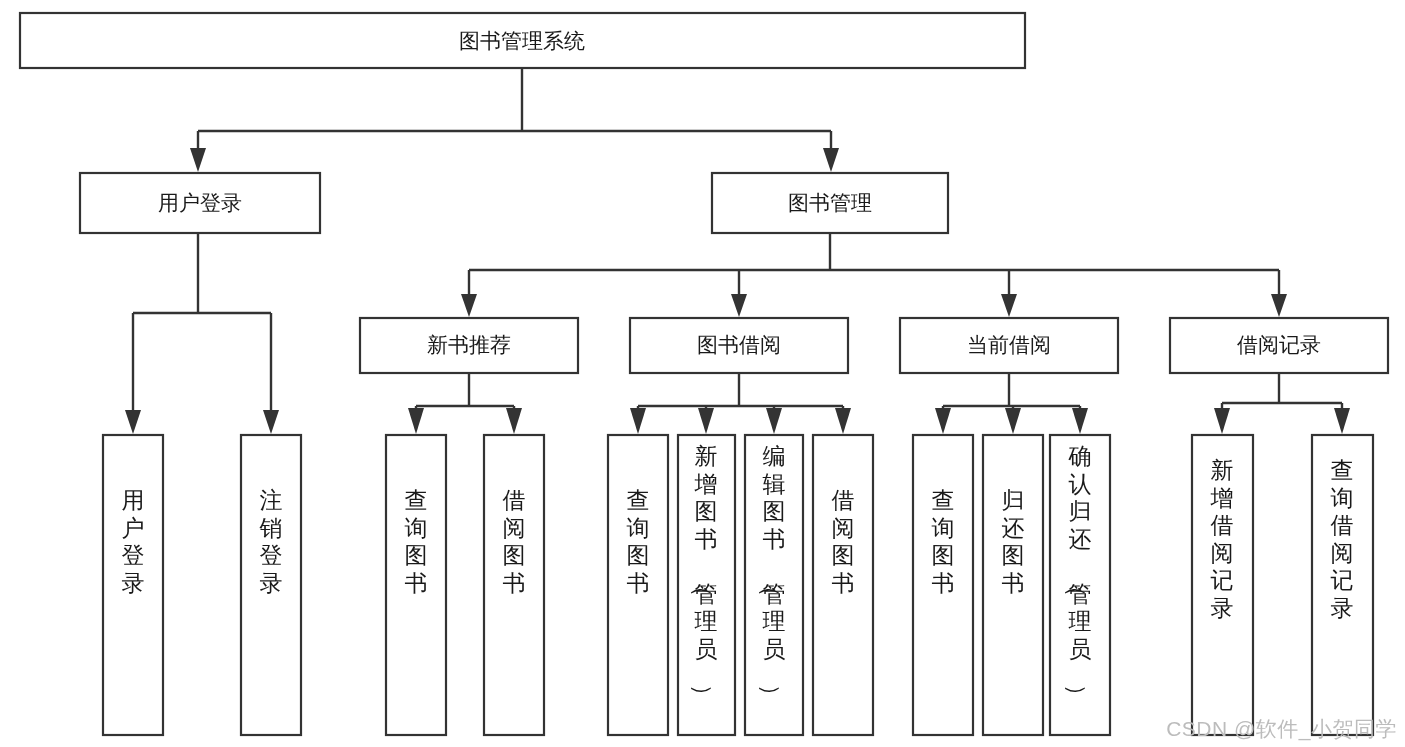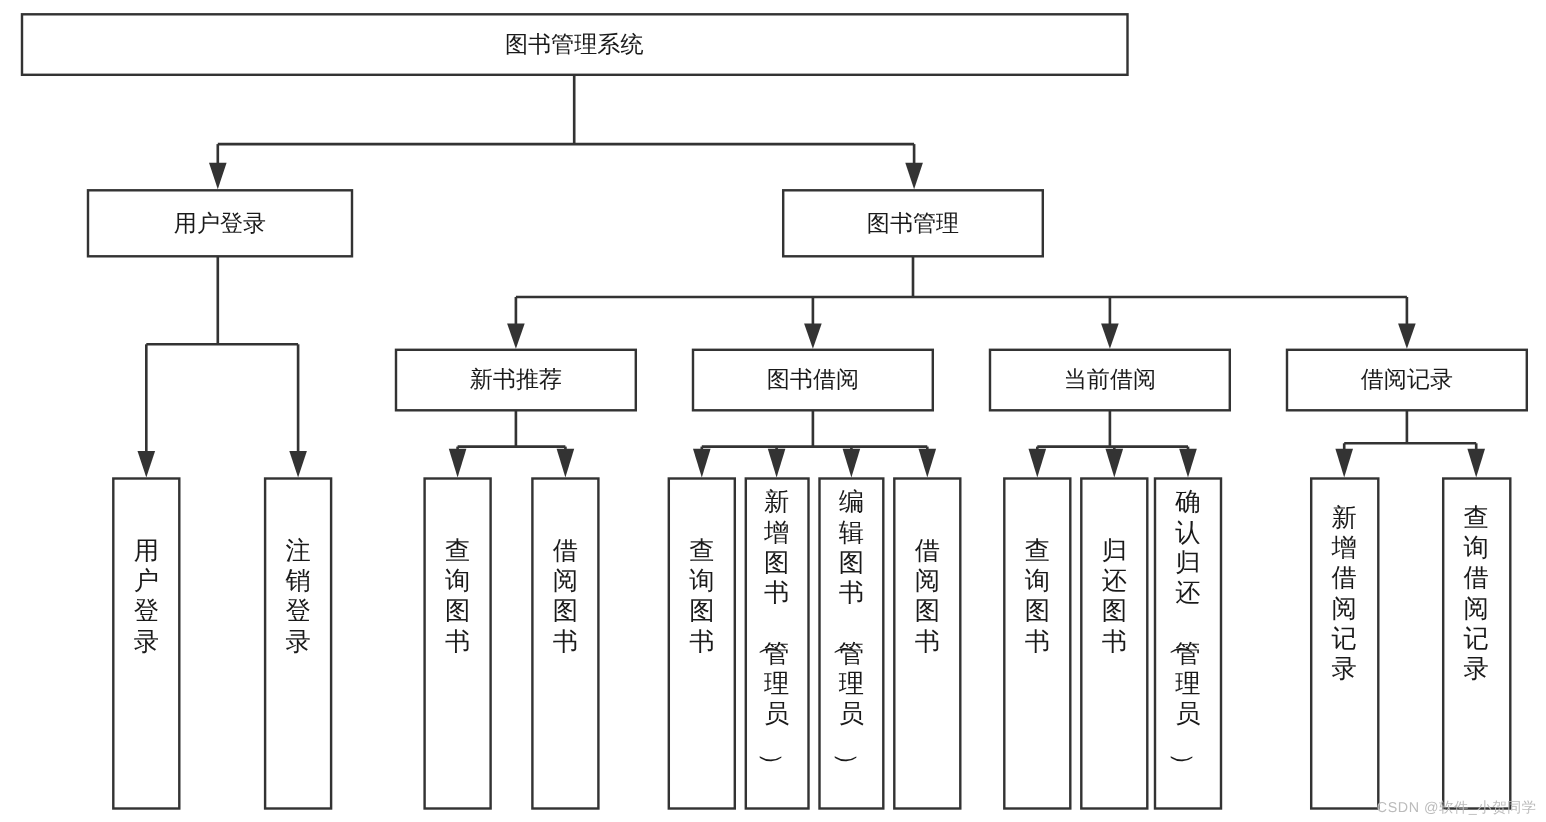--- a/index.html
+++ b/index.html
@@ -54,21 +54,21 @@
     font-family: "Liberation Sans", "DejaVu Sans", sans-serif;
     font-size: 23px;
     fill: #1a1a1a;
     text-anchor: middle;
   }
   .watermark {
     position: absolute;
     right: 8px;
     bottom: 4px;
     font-family: "Liberation Sans", "DejaVu Sans", sans-serif;
-    font-size: 13px;
+    font-size: 21px;
     color: #bcbcbc;
     letter-spacing: 0.5px;
     white-space: nowrap;
     pointer-events: none;
   }
 </style>
 </head>
 <body>
 
 <div id="diagram-root">

